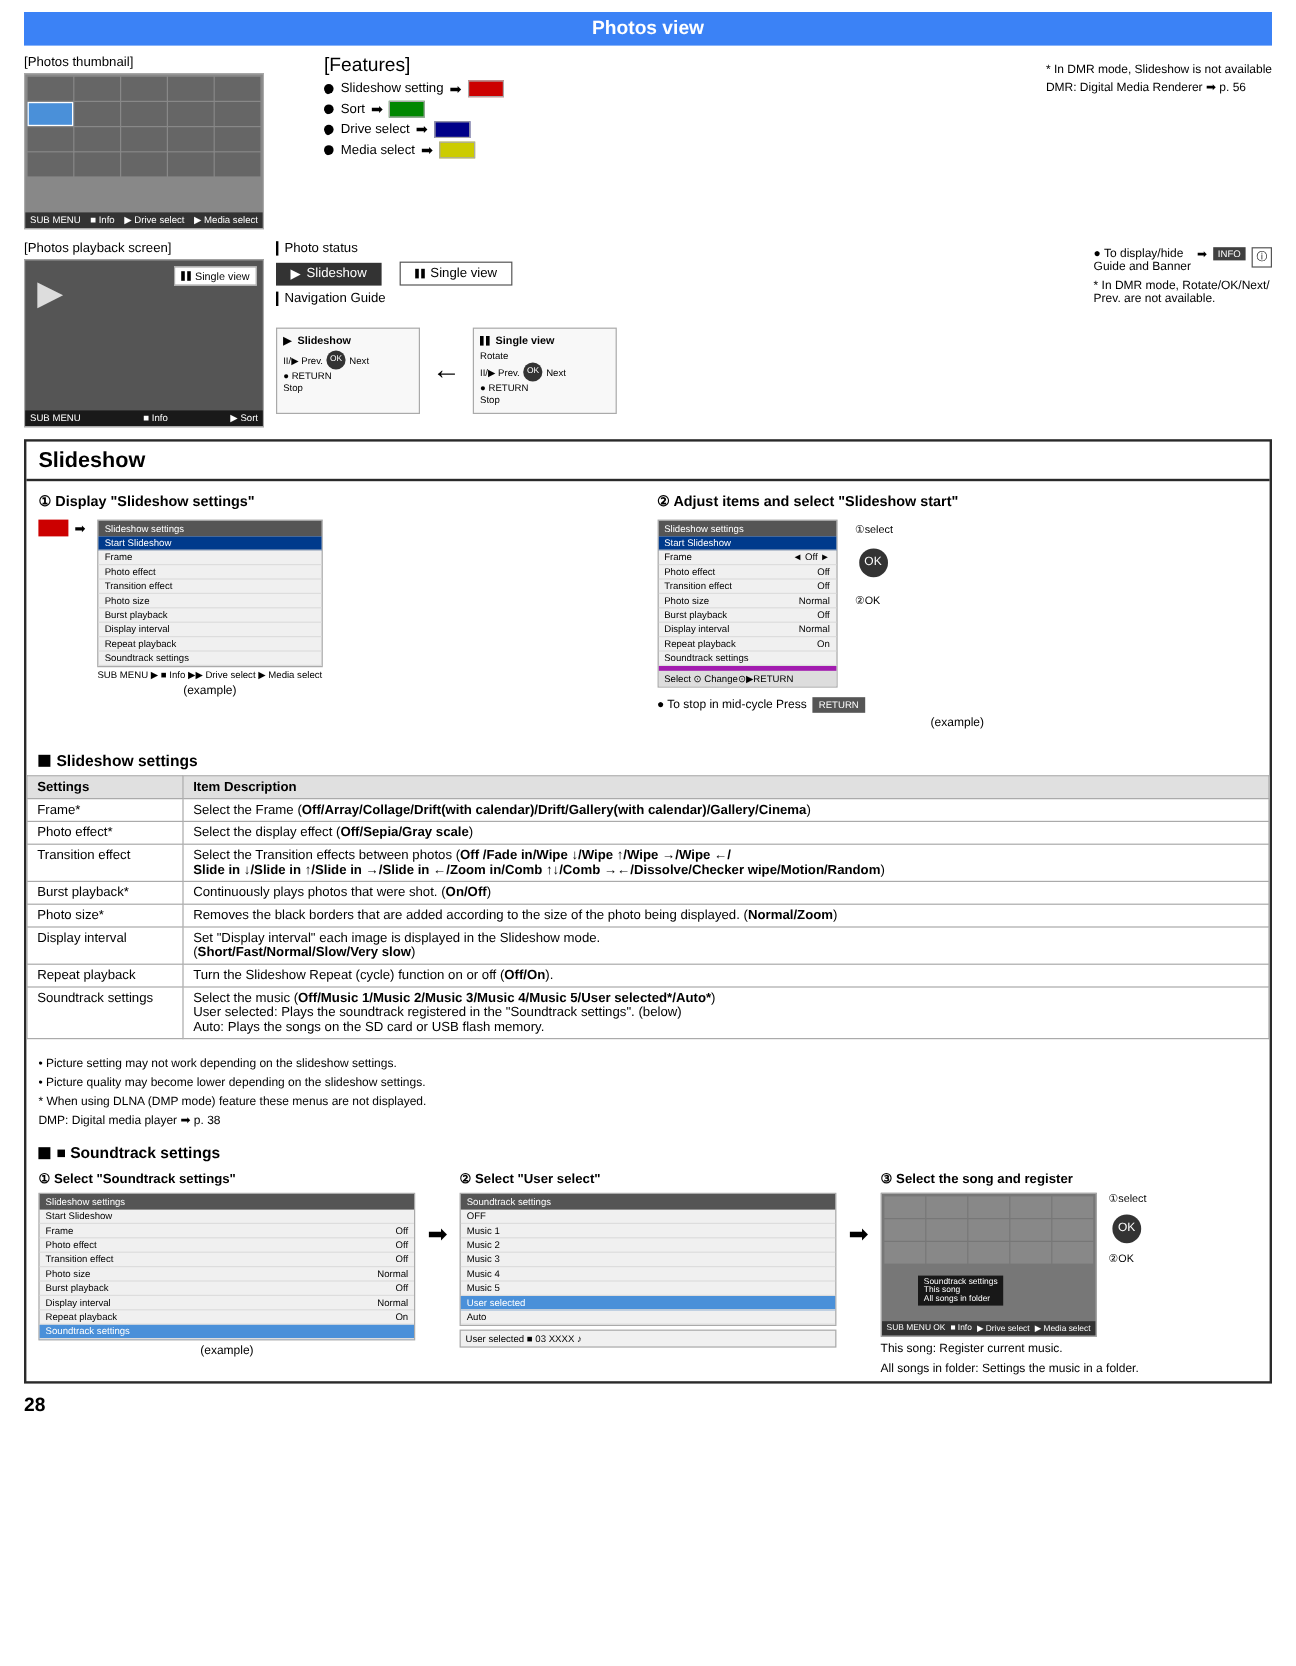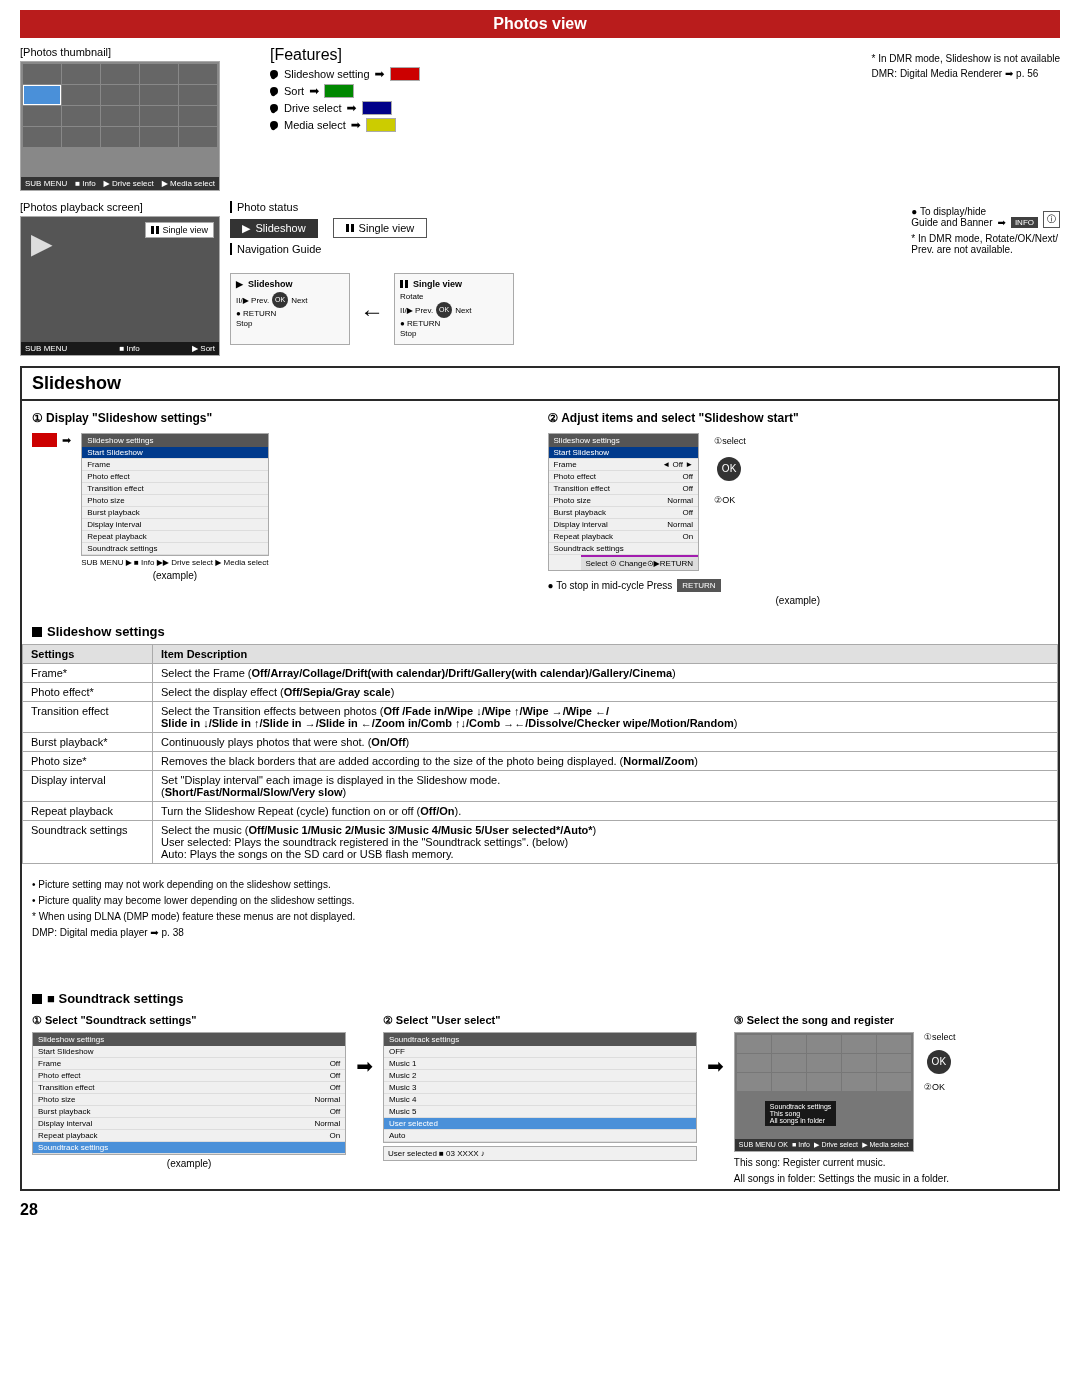--- a/index.html
+++ b/index.html
@@ -10,21 +10,21 @@
       width: 1080px;
       min-height: 1388px;
       color: #000;
     }
     .page-container {
       width: 1080px;
       padding: 10px 20px;
     }
     
     .section-header {
-      background: #b91c1c;
+      background: #3b82f6;
       color: #fff;
       text-align: center;
       font-size: 16px;
       font-weight: bold;
       padding: 5px 0;
       margin-bottom: 8px;
     }
     .photos-view-top {
       display: flex;
       gap: 10px;
@@ -237,21 +237,21 @@
       font-size: 7px;
       width: 16px;
       height: 16px;
       text-align: center;
       line-height: 16px;
     }
     .display-hide-note {
       font-size: 10px;
       margin-top: 5px;
       display: flex;
-      align-items: flex-end;
+      align-items: flex-start;
       gap: 5px;
     }
     .info-badge {
       background: #404040;
       color: #fff;
       font-size: 8px;
       padding: 1px 4px;
     }
     .dmr-note2 {
       font-size: 10px;
@@ -383,21 +383,20 @@
       font-weight: normal;
     }
     .notes-area {
       padding: 5px 10px;
       font-size: 10px;
       line-height: 1.6;
     }
     
     .soundtrack-section {
       padding: 5px 10px;
-      margin-top: 40px;
     }
     .soundtrack-title {
       font-size: 13px;
       font-weight: bold;
       margin-bottom: 8px;
       display: flex;
       align-items: center;
       gap: 5px;
     }
     .soundtrack-steps {
@@ -753,21 +752,21 @@
               </div>
             <div class="settings-menu-item" style="display:flex; justify-content:space-between;">
                 <span>Display interval</span>
                 <span>Normal</span>
               </div>
             <div class="settings-menu-item" style="display:flex; justify-content:space-between;">
                 <span>Repeat playback</span>
                 <span>On</span>
               </div>
             <div class="settings-menu-item">Soundtrack settings</div>
-            <div style="font-size:8px; padding: 2px 5px; background:#ddd; border-top: 2px solid #a21caf; margin-left: 32px;">Select ⊙ Change⊙▶RETURN</div>
+            <div style="font-size:8px; padding: 2px 5px; background:#ddd; border-top: 4px solid #a21caf;">Select ⊙ Change⊙▶RETURN</div>
           </div>
           <div style="display:flex; flex-direction:column; gap:8px; padding-left:5px;">
             <div class="select-row">
               <span>①select</span>
             </div>
             <div style="display:flex; gap:5px; align-items:center;">
               <div class="ok-button-large">OK</div>
             </div>
             <div class="select-row">
               <span>②OK</span>

